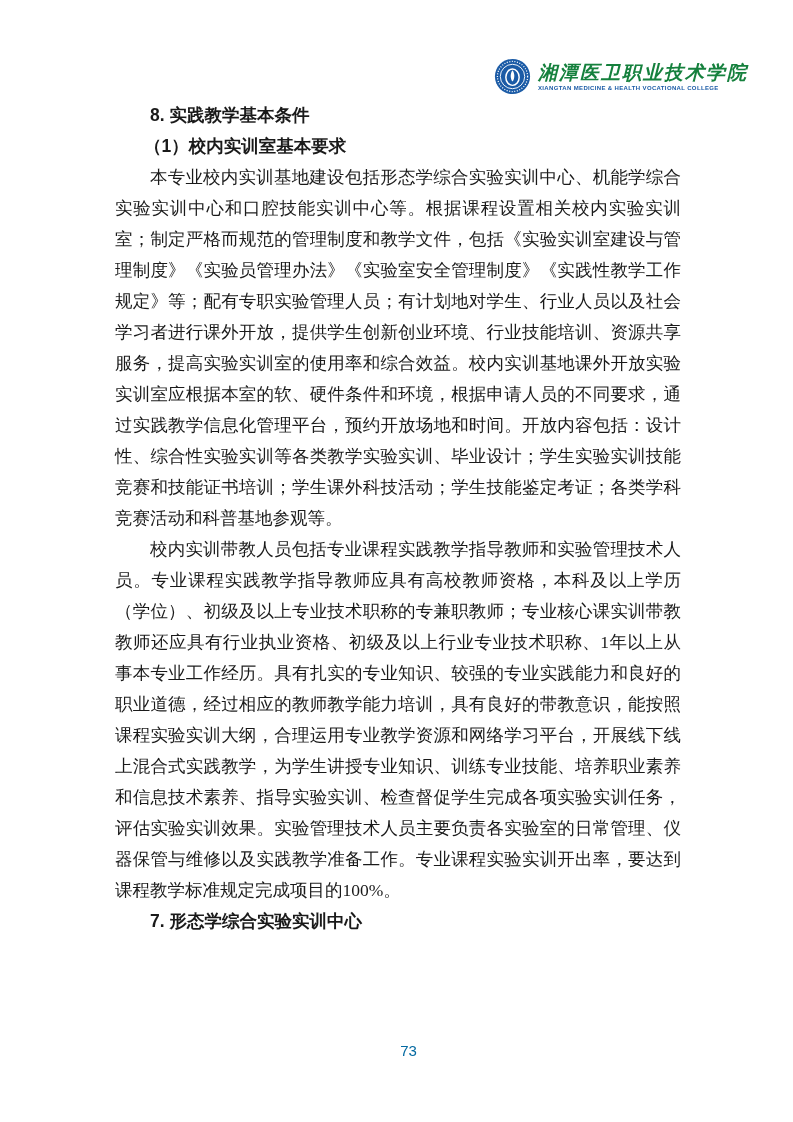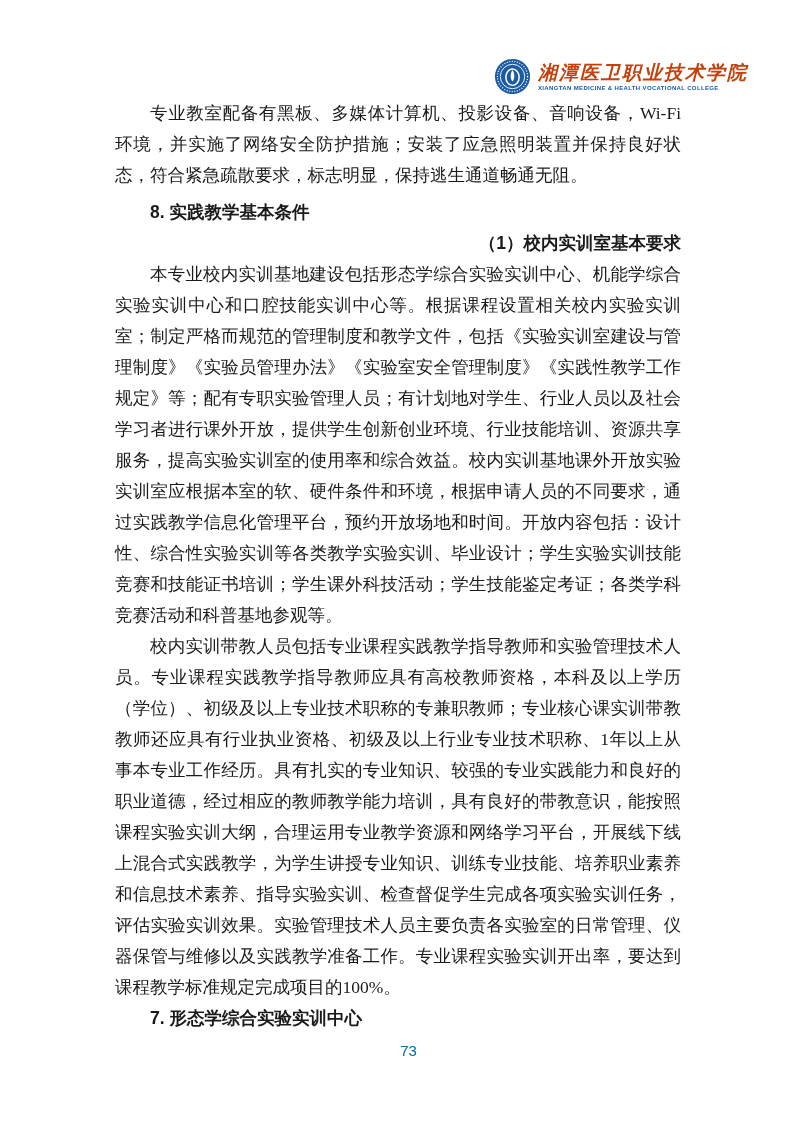--- a/index.html
+++ b/index.html
@@ -24,21 +24,21 @@
     gap: 7px;
   }
   .emblem { width: 37px; height: 37px; flex: 0 0 auto; }
   .logo-text { display: flex; flex-direction: column; }
   .logo-cn {
     font-family: "Liberation Serif", "DejaVu Serif", serif;
     font-weight: bold;
     font-style: italic;
     font-size: 19px;
     line-height: 22px;
-    color: #c2410c;
+    color: #15803d;
     letter-spacing: 2px;
     white-space: nowrap;
   }
   .logo-en {
     font-family: "Liberation Sans", "DejaVu Sans", sans-serif;
     font-weight: bold;
     font-size: 6px;
     line-height: 8px;
     color: #1b5ba6;
     letter-spacing: 0.35px;
@@ -52,21 +52,21 @@
     left: 115px;
     width: 566px;
   }
   .h-bold {
     font-family: "Liberation Sans", "DejaVu Sans", sans-serif;
     font-weight: bold;
     font-size: 17.5px;
     line-height: 31px;
     margin: 0 0 0 35px;
   }
-  .h-sub { margin-left: 29px; text-align: right; }
+  .h-sub { margin-left: 29px; }
   .para {
     font-size: 17.5px;
     line-height: 31px;
     text-align: justify;
     text-indent: 2em;
     margin: 0;
     word-break: break-all;
   }
   .mt-p1 { margin-top: 4px; }
   .mt-h2 { margin-top: 6px; }
@@ -97,21 +97,20 @@
       <ellipse cx="20" cy="20.8" rx="7.2" ry="8.8" fill="none" stroke="#ffffff" stroke-width="1.6"></ellipse>
       <path d="M20 13.2 c-2.6 3.4 -2.6 9.2 0 12.2 c2.6 -3 2.6 -8.8 0 -12.2 z" fill="#ffffff"></path>
     </svg>
     <div class="logo-text">
       <div class="logo-cn">湘潭医卫职业技术学院</div>
       <div class="logo-en">XIANGTAN MEDICINE &amp; HEALTH VOCATIONAL COLLEGE</div>
     </div>
   </div>
 
   <div class="content">
-    <p class="para mt-p1">专业教室配备有黑板、多媒体计算机、投影设备、音响设备，Wi-Fi环境，并实施了网络安全防护措施；安装了应急照明装置并保持良好状态，符合紧急疏散要求，标志明显，保持逃生通道畅通无阻。</p>
 
     <div class="h-bold mt-h2">8. 实践教学基本条件</div>
     <div class="h-bold h-sub">（1）校内实训室基本要求</div>
 
     <p class="para">本专业校内实训基地建设包括形态学综合实验实训中心、机能学综合实验实训中心和口腔技能实训中心等。根据课程设置相关校内实验实训室；制定严格而规范的管理制度和教学文件，包括《实验实训室建设与管理制度》《实验员管理办法》《实验室安全管理制度》《实践性教学工作规定》等；配有专职实验管理人员；有计划地对学生、行业人员以及社会学习者进行课外开放，提供学生创新创业环境、行业技能培训、资源共享服务，提高实验实训室的使用率和综合效益。校内实训基地课外开放实验实训室应根据本室的软、硬件条件和环境，根据申请人员的不同要求，通过实践教学信息化管理平台，预约开放场地和时间。开放内容包括：设计性、综合性实验实训等各类教学实验实训、毕业设计；学生实验实训技能竞赛和技能证书培训；学生课外科技活动；学生技能鉴定考证；各类学科竞赛活动和科普基地参观等。</p>
     <p class="para">校内实训带教人员包括专业课程实践教学指导教师和实验管理技术人员。专业课程实践教学指导教师应具有高校教师资格，本科及以上学历（学位）、初级及以上专业技术职称的专兼职教师；专业核心课实训带教教师还应具有行业执业资格、初级及以上行业专业技术职称、1年以上从事本专业工作经历。具有扎实的专业知识、较强的专业实践能力和良好的职业道德，经过相应的教师教学能力培训，具有良好的带教意识，能按照课程实验实训大纲，合理运用专业教学资源和网络学习平台，开展线下线上混合式实践教学，为学生讲授专业知识、训练专业技能、培养职业素养和信息技术素养、指导实验实训、检查督促学生完成各项实验实训任务，评估实验实训效果。实验管理技术人员主要负责各实验室的日常管理、仪器保管与维修以及实践教学准备工作。专业课程实验实训开出率，要达到课程教学标准规定完成项目的100%。</p>
 
     <div class="h-bold">7. 形态学综合实验实训中心</div>
   </div>
 

